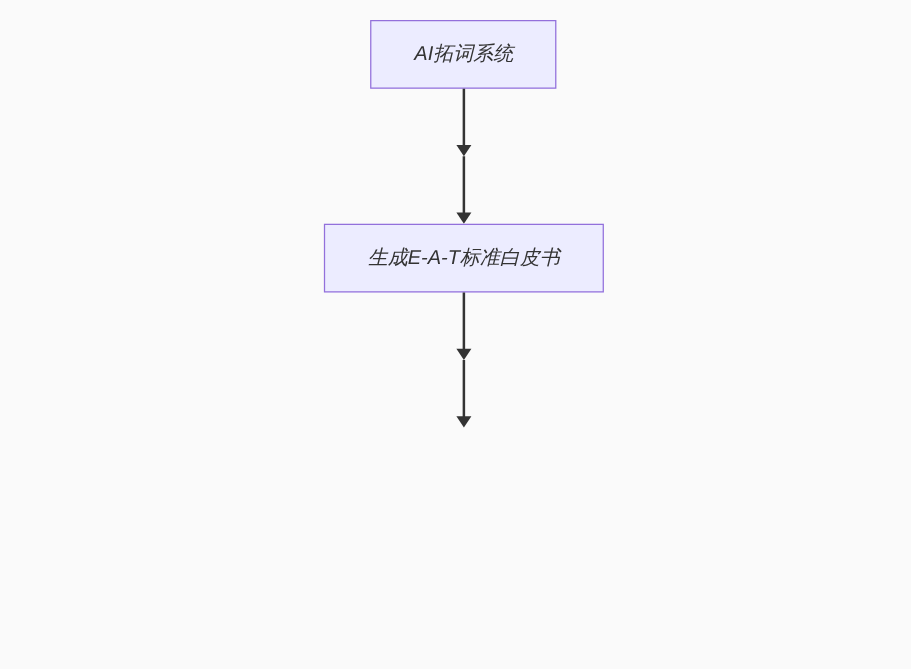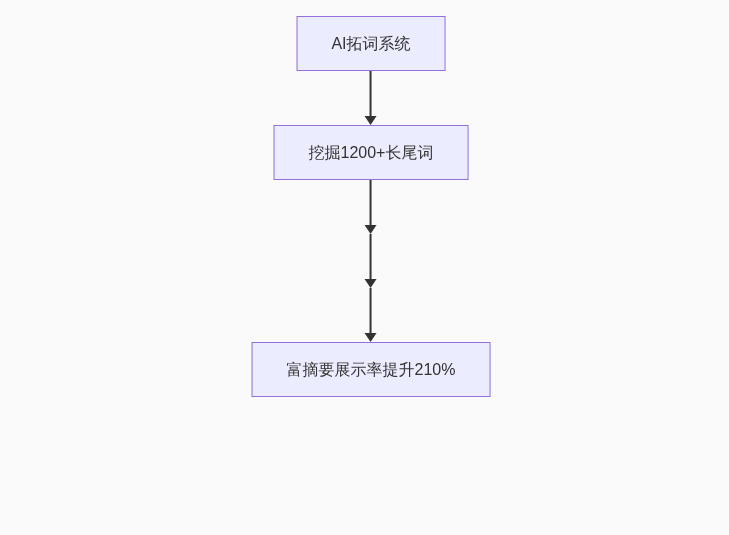--- a/index.html
+++ b/index.html
@@ -30,20 +30,21 @@
   .node {
     box-sizing: border-box;
     background: #ECECFF;
     border: 1px solid #9370DB;
     padding: 16px 34px;
     min-height: 55px;
     display: flex;
     align-items: center;
     justify-content: flex-start;
     white-space: nowrap;
+    font-style: italic;
   }
   .node-label {
     color: #333333;
     font-size: 16px;
     line-height: 21px;
     text-align: center;
   }
   .edge {
     display: flex;
     flex-direction: column;
@@ -72,39 +73,36 @@
 
     <div class="node">
       <span class="node-label">AI拓词系统</span>
     </div>
 
     <div class="edge">
       <span class="edge-line"></span>
       <span class="edge-arrowhead"></span>
     </div>
 
+
+    <div class="edge">
+      <span class="edge-line"></span>
+      <span class="edge-arrowhead"></span>
+    </div>
+
     <div class="node">
-      <span class="node-label">挖掘1200+长尾词</span>
+      <span class="node-label">生成E-A-T标准白皮书</span>
     </div>
 
     <div class="edge">
       <span class="edge-line"></span>
       <span class="edge-arrowhead"></span>
     </div>
 
 
     <div class="edge">
       <span class="edge-line"></span>
       <span class="edge-arrowhead"></span>
     </div>
 
 
-    <div class="edge">
-      <span class="edge-line"></span>
-      <span class="edge-arrowhead"></span>
-    </div>
-
-    <div class="node">
-      <span class="node-label">富摘要展示率提升210%</span>
-    </div>
-
   </div>
 </div>
 
 </body></html>

